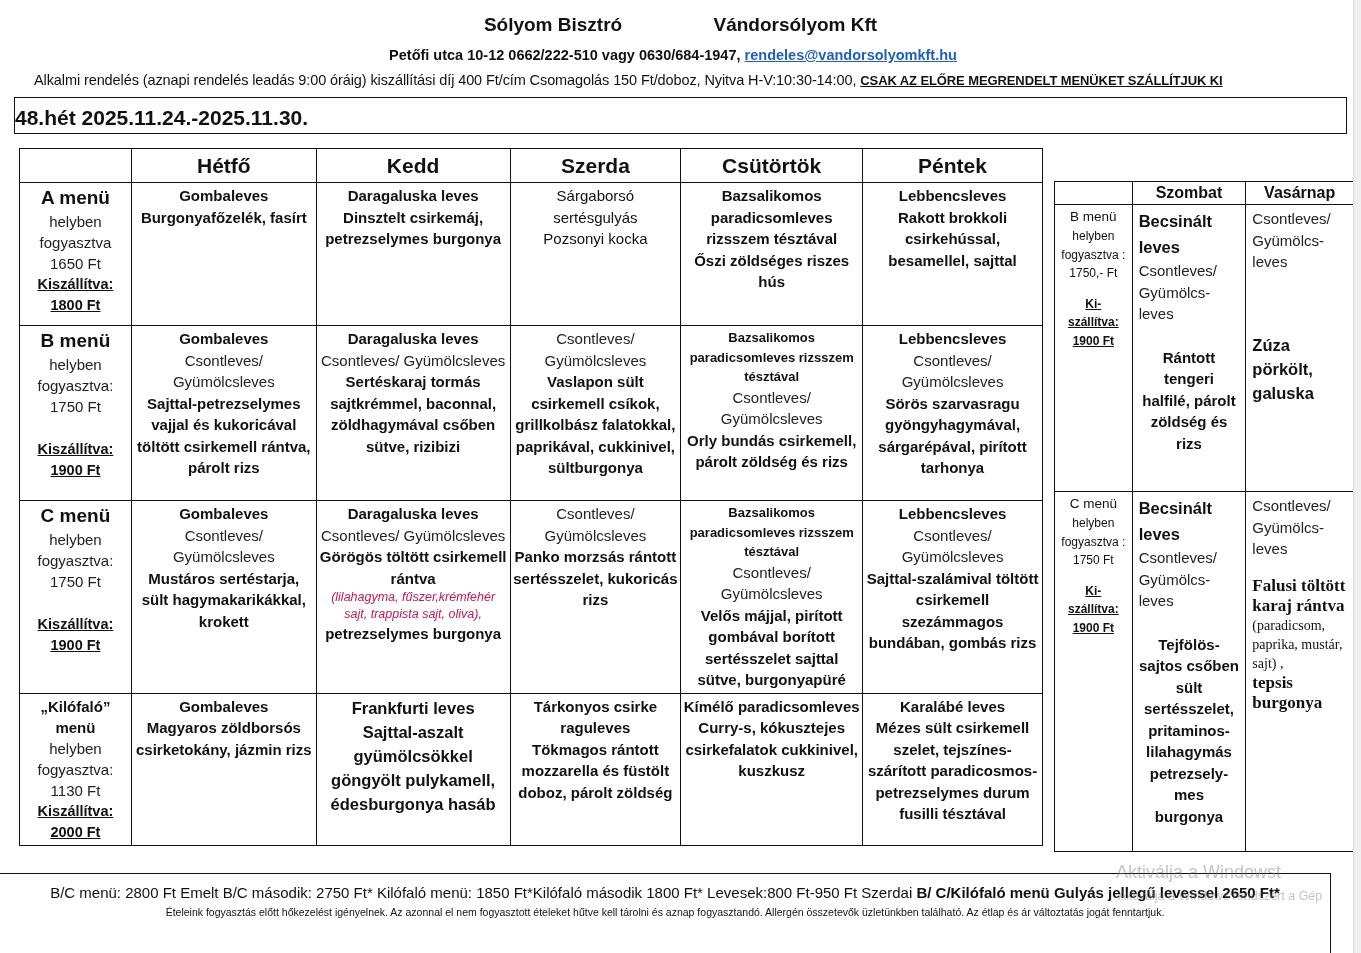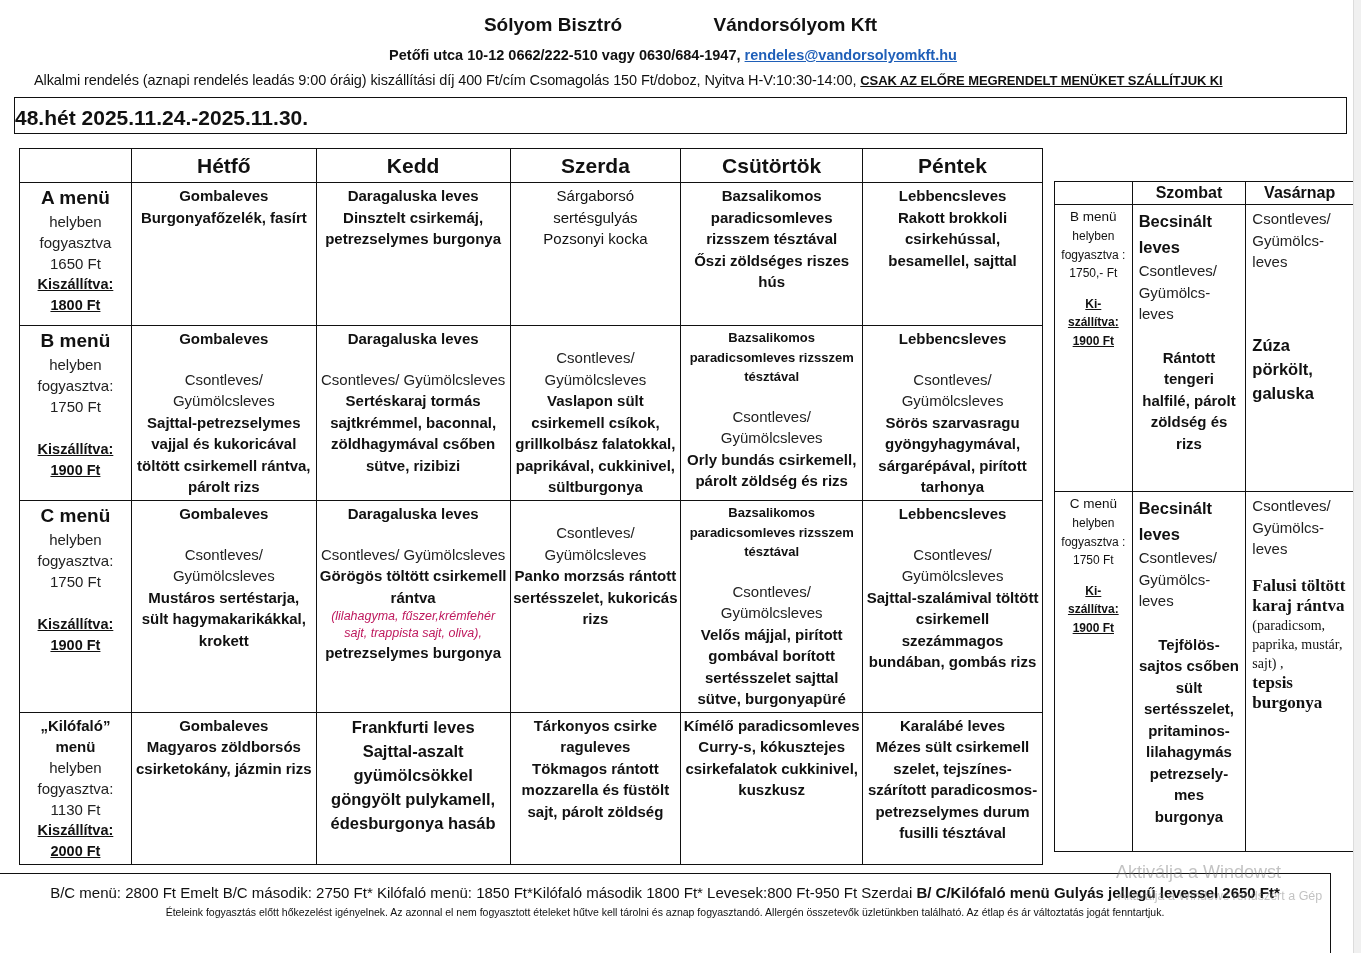--- a/index.html
+++ b/index.html
@@ -20,21 +20,21 @@
   td, th { border: 1.5px solid #111; text-align: center; vertical-align: top; font-size: 15px; line-height: 21.5px; }
 
   .main { left: 19px; top: 148px; width: 1024px; }
   .main th { font-size: 21px; height: 34px; font-weight: bold; vertical-align: middle; }
   .main td { padding: 2px 2px; }
   .main td.label { line-height: 21px; }
   .label .name { font-size: 19px; font-weight: bold; display: block; line-height: 26px; }
   .label .sub { font-size: 15px; color: #222; }
   .label .deliv { font-weight: bold; text-decoration: underline; font-size: 14.5px; display: block; }
   .b { font-weight: bold; }
-  .n { font-weight: normal; color: #222; margin-top: 19px; }
+  .n { font-weight: normal; color: #222; }
   .small-b { font-weight: bold; font-size: 13px; line-height: 19.5px; display: block; }
   .it { font-style: italic; font-size: 12.5px; line-height: 17px; display: block; color: #be185d; }
   .blk { display: block; }
 
   .weekend { left: 1054px; top: 181px; width: 300px; }
   .weekend th { font-size: 16px; font-weight: bold; height: 23px; vertical-align: middle; }
   .weekend td { text-align: left; padding: 3px 6px; }
   .weekend td.wl { text-align: center; font-size: 12px; line-height: 18.5px; padding: 2px 2px; }
   .wl .wname { font-size: 13.5px; display: block; line-height: 20px; }
   .wl .wdel { font-weight: bold; text-decoration: underline; display: block; font-size: 12px; }
@@ -202,21 +202,21 @@
     <td class="b">
           <span class="blk">Gombaleves</span>
           <span class="blk">Magyaros zöldborsós csirketokány, jázmin rizs</span>
         </td>
     <td class="b" style="font-size:16.5px;line-height:24px">
           <span class="blk">Frankfurti leves</span>
           <span class="blk">Sajttal-aszalt gyümölcsökkel göngyölt pulykamell, édesburgonya hasáb</span>
         </td>
     <td class="b">
           <span class="blk">Tárkonyos csirke raguleves</span>
-          <span class="blk">Tökmagos rántott mozzarella és füstölt sajt, párolt zöldség</span>
+          <span class="blk">Tökmagos rántott mozzarella és füstölt doboz, párolt zöldség</span>
         </td>
     <td class="b">
           <span class="blk">Kímélő paradicsomleves</span>
           <span class="blk">Curry-s, kókusztejes csirkefalatok cukkinivel, kuszkusz</span>
         </td>
     <td class="b">
           <span class="blk">Karalábé leves</span>
           <span class="blk">Mézes sült csirkemell szelet, tejszínes-szárított paradicosmos-petrezselymes durum fusilli tésztával</span>
         </td>
   </tr>

